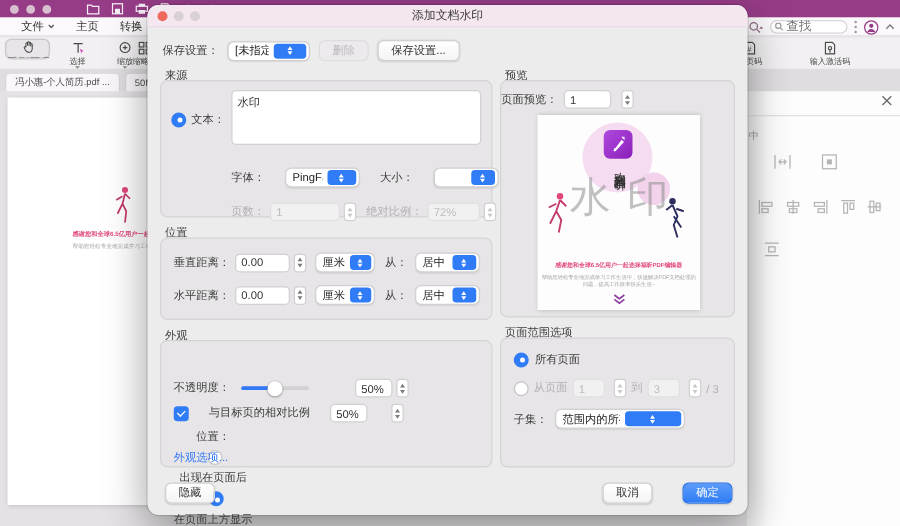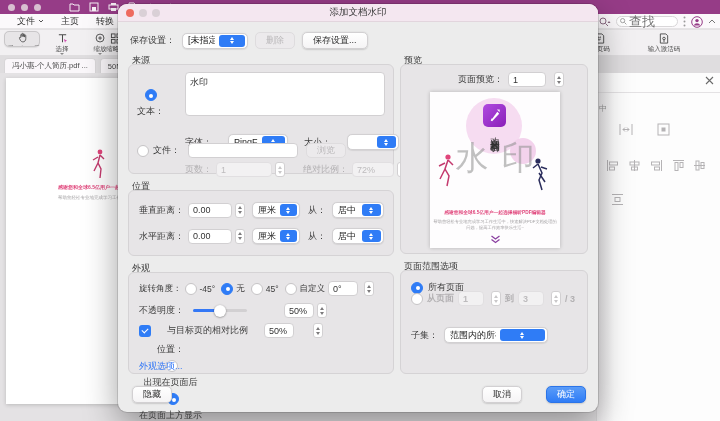--- a/index.html
+++ b/index.html
@@ -11,21 +11,21 @@
   .titlebar { position:absolute; left:0; top:0; width:720px; height:14px; background:#963c87; display:flex; align-items:center; }
   .tl { width:7px; height:7px; border-radius:50%; background:#d8bfd0; margin-right:6px; }
   .tl:first-child { margin-left:8px; }
   .tb-icons { display:flex; gap:9px; margin-left:22px; align-items:center; }
   .tb-icons svg { display:block; opacity:.92; }
 
   .menubar { position:absolute; left:0; top:14px; width:720px; height:15px; background:#fbf9fb; border-bottom:1px solid #e6e4e6; display:flex; align-items:center; font-size:9px; color:#333; }
   .menu { margin-left:17px; display:flex; align-items:center; gap:3px; }
   .mb-right { position:absolute; right:4px; top:0; height:15px; display:flex; align-items:center; gap:5px; }
   .findbox { width:62px; height:11px; border:1px solid #d9d7d9; border-radius:6px; background:#fff; display:flex; align-items:center; padding:0 3px; gap:2px; }
-  .findbox input { border:none; outline:none; width:44px; font-size:13px; color:#555; background:transparent; font-family:inherit; }
+  .findbox input { border:none; outline:none; width:44px; font-size:10px; color:#555; background:transparent; font-family:inherit; }
 
   .toolbar { position:absolute; left:0; top:30px; width:720px; height:26px; background:#f2f0f2; border-bottom:1px solid #e0dee0; }
   .tbtn { position:absolute; top:1px; width:36px; height:24px; display:flex; flex-direction:column; align-items:center; justify-content:center; gap:1px; font-size:6.5px; color:#4a4a4a; border-radius:4px; }
   .tbtn.sel { background:#e7e5e7; border:1px solid #c9c7c9; }
   .tb-caret { width:0; height:0; border-left:2px solid transparent; border-right:2px solid transparent; border-top:2.5px solid #8a8a8a; position:absolute; bottom:0px; }
 
   .tabbar { position:absolute; left:0; top:56px; width:720px; height:17px; background:#dfdddf; display:flex; align-items:flex-end; }
   .tab { height:15px; background:#faf7fa; border:1px solid #d8d6d8; border-bottom:none; border-radius:4px 4px 0 0; font-size:7.5px; color:#4a4a4a; display:flex; align-items:center; padding:0 7px; margin-left:4px; white-space:nowrap;text-align:right; }
 
   .doc-page { position:absolute; left:6px; top:78px; width:114px; height:326px; background:#fff; box-shadow:0 1px 4px rgba(0,0,0,.18); overflow:hidden; }
@@ -306,52 +306,44 @@
       <span class="btn dis">
           <span>删除</span>
         </span>
       <span class="btn">
           <span>保存设置...</span>
         </span>
     </div>
 
     <span class="gb-label" style="left:14px; top:50px;">来源</span>
     <div class="groupbox" style="left:10px; top:60px; width:266px; height:110px;">
-      <div class="row" style="left:8px; top:24px; gap:4px;flex-direction:column;">
+      <div class="row" style="left:8px; top:24px; gap:4px;">
         <span class="radio on"></span>
         <span class="lbl">文本：</span>
       </div>
       <textarea class="txtarea" style="left: 56px; top: 7px; width: 200px; height: 44px;">水印</textarea>
       <div class="row" style="left:56px; top:69px; gap:16px;">
         <span class="lbl">字体：</span>
         <span class="sel" style="width:60px;">
             <span>PingFang</span>
             <span class="caps"></span>
           </span>
         <span class="lbl">大小：</span>
         <span class="sel" style="width:52px;">
             <span></span>
             <span class="caps"></span>
           </span>
         <span class="swatch"></span>
         <span class="t-under">T</span>
       </div>
-      <div class="row" style="left:8px; top:78px; gap:4px;">
-        <span class="radio"></span>
-        <span class="lbl">文件：</span>
-        <span class="field" style="width:110px; margin-left:4px;"></span>
-        <span class="btn dis" style="margin-left:4px; height:15px;">
-            <span>浏览</span>
-          </span>
-      </div>
       <div class="row" style="left:56px; top:97px;">
         <span class="dimlbl">页数：</span>
         <span class="field dis" style="width:56px; margin-left:4px;">1</span>
         <span class="gstep dis"></span>
-        <span class="dimlbl" style="margin-left:18px;">绝对比例：</span>
+        <span class="dimlbl" style="margin-left:8px;">绝对比例：</span>
         <span class="field dis" style="width:42px; margin-left:4px;">72%</span>
         <span class="gstep dis"></span>
       </div>
     </div>
 
     <span class="gb-label" style="left:14px; top:176px;">位置</span>
     <div class="groupbox" style="left:10px; top:186px; width:266px; height:66px;padding-left:43px;">
       <div class="row" style="left:10px; top:11px;">
         <span class="lbl">垂直距离：</span>
         <span class="field" style="width:44px; margin-left:4px;">0.00</span>
@@ -377,33 +369,20 @@
         <span class="lbl" style="margin-left:8px;">从：</span>
         <span class="sel" style="width:52px; margin-left:6px;">
             <span>居中</span>
             <span class="caps"></span>
           </span>
       </div>
     </div>
 
     <span class="gb-label" style="left:14px; top:258px;">外观</span>
     <div class="groupbox" style="left:10px; top:268px; width:266px; height:102px;">
-      <div class="row" style="left:10px; top:8px; gap:3px; font-size:8.5px;">
-        <span class="lbl">旋转角度：</span>
-        <span class="radio"></span>
-        <span class="lbl">-45°</span>
-        <span class="radio on" style="margin-left:3px;"></span>
-        <span class="lbl">无</span>
-        <span class="radio" style="margin-left:3px;"></span>
-        <span class="lbl">45°</span>
-        <span class="radio" style="margin-left:3px;"></span>
-        <span class="lbl">自定义</span>
-        <span class="field" style="width:30px;">0°</span>
-        <span class="gstep"></span>
-      </div>
       <div class="row" style="left:10px; top:30px;">
         <span class="lbl">不透明度：</span>
         <span class="slider" style="margin-left:9px;">
             <span class="track"></span>
             <span class="fill"></span>
             <span class="thumb"></span>
           </span>
         <span class="field" style="width:30px; margin-left:37px;">50%</span>
         <span class="gstep"></span>
       </div>
@@ -418,21 +397,21 @@
         <span class="radio" style="margin-left:3px;"></span>
         <span class="lbl">出现在页面后</span>
         <span class="radio on" style="margin-left:5px;"></span>
         <span class="lbl">在页面上方显示</span>
       </div>
       <span class="link" style="position:absolute; left:10px; top:87px;">外观选项...</span>
     </div>
 
     <span class="gb-label" style="left:286px; top:50px;">预览</span>
     <div class="groupbox" style="left:282px; top:60px; width:188px; height:190px;">
-      <div class="row" style="left:16px; top:7px; width:188px; justify-content:center; gap:5px;">
+      <div class="row" style="left:0; top:7px; width:188px; justify-content:flex-start; gap:5px;">
         <span class="lbl">页面预览：</span>
         <span class="field" style="width:38px;">1</span>
         <span class="gstep"></span>
       </div>
       <div class="pv-page">
         <span class="pv-circle1"></span>
         <span class="pv-circle2"></span>
         <span class="pv-logo">
           <svg width="15" height="15" viewBox="0 0 16 16">
               <path d="M10.5 1.5h3v3z" fill="#fff" opacity=".9"></path>
@@ -460,21 +439,21 @@
           </svg>
       </div>
     </div>
 
     <span class="gb-label" style="left:286px; top:256px;">页面范围选项</span>
     <div class="groupbox" style="left:282px; top:266px; width:188px; height:104px;">
       <div class="row" style="left:10px; top:10px; gap:5px;">
         <span class="radio on"></span>
         <span class="lbl">所有页面</span>
       </div>
-      <div class="row" style="left:10px; top:20px; gap:4px;font-weight:bold;">
+      <div class="row" style="left:10px; top:32px; gap:4px;">
         <span class="radio"></span>
         <span class="dimlbl">从页面</span>
         <span class="field dis" style="width:26px;">1</span>
         <span class="gstep dis"></span>
         <span class="dimlbl">到</span>
         <span class="field dis" style="width:26px;">3</span>
         <span class="gstep dis"></span>
         <span class="dimlbl">/ 3</span>
       </div>
       <div class="row" style="left:10px; top:56px; gap:6px;">

